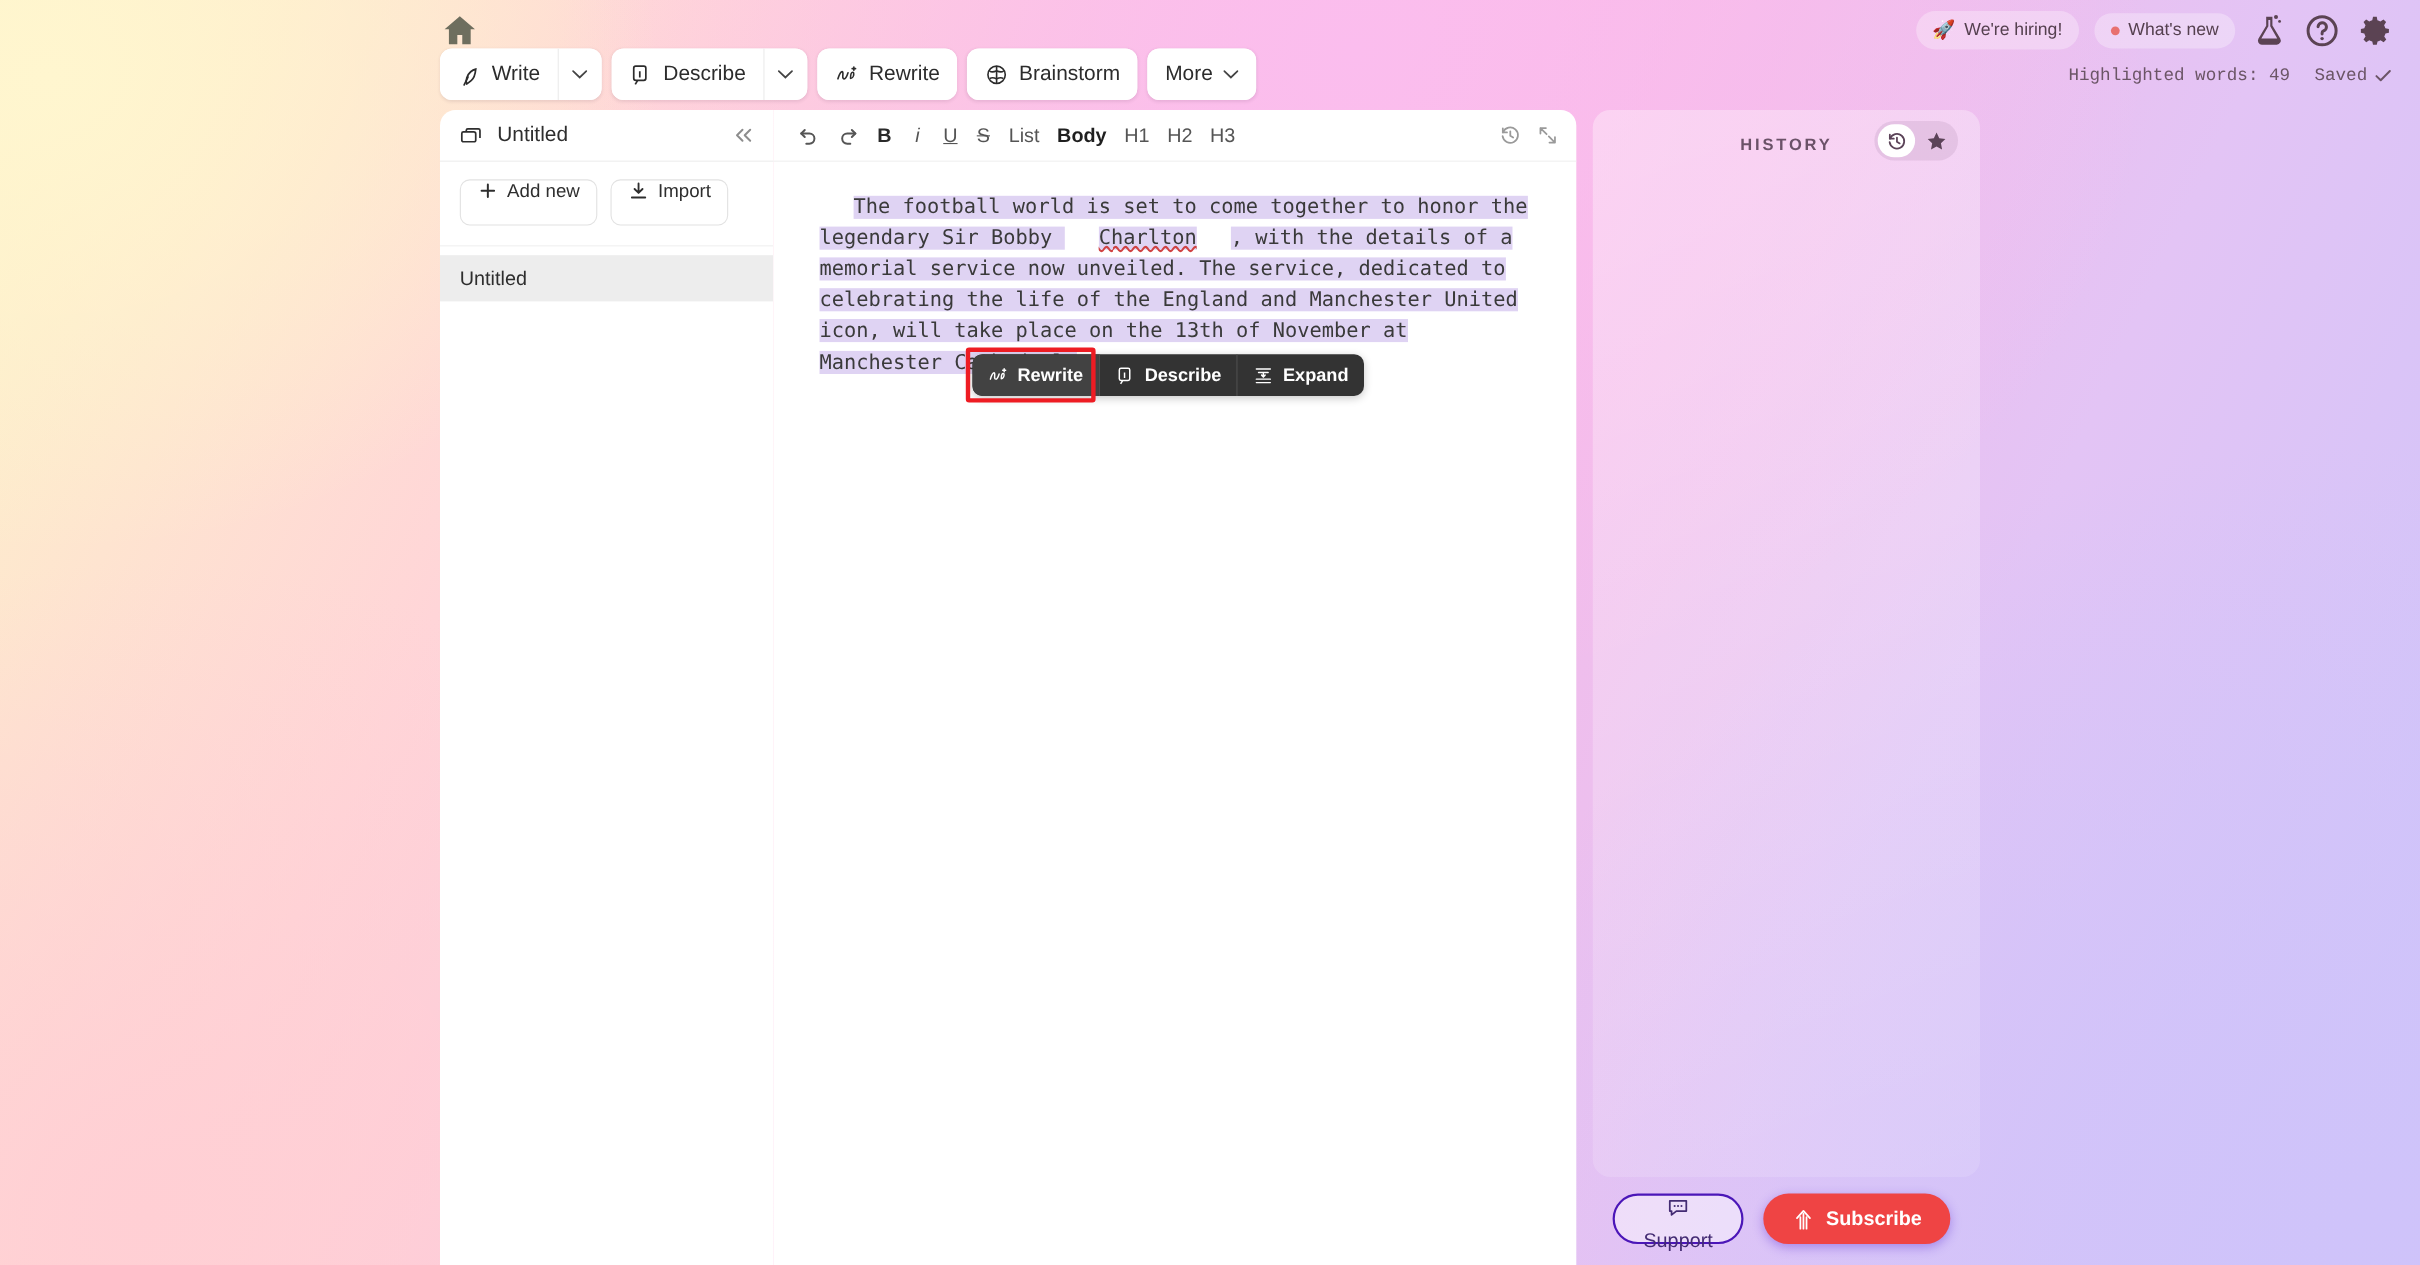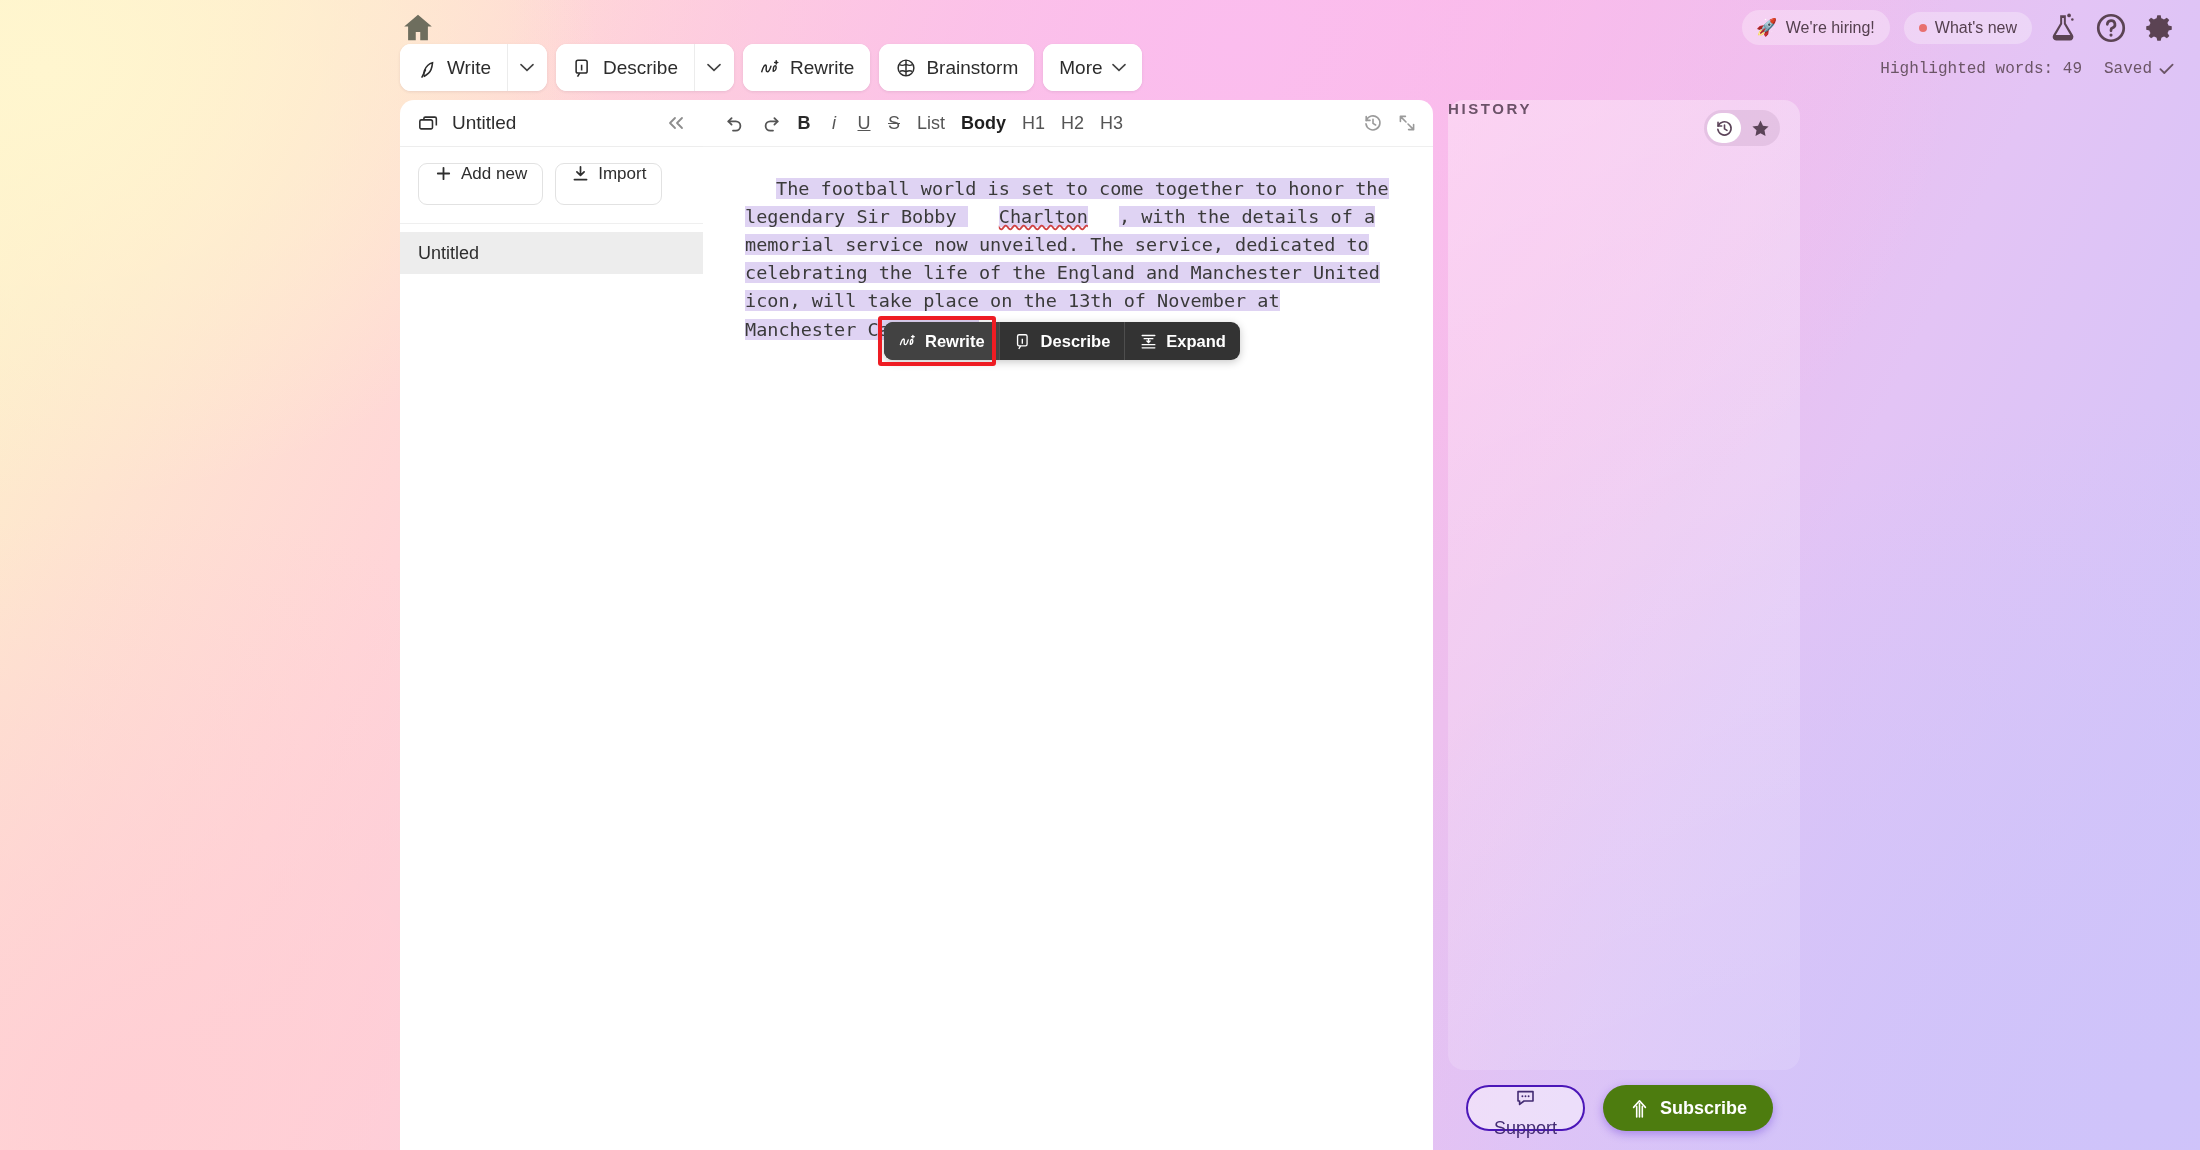--- a/index.html
+++ b/index.html
@@ -101,36 +101,36 @@
   .fab-btn + .fab-btn { border-left: 1px solid #4E4E4E; }
   .fab-ico { width: 19px; height: 19px; display: block; }
   .focus-ring { position: absolute; left: -6px; top: -6px; width: 118px; height: 50px;
     border: 4px solid #EE1C23; border-radius: 3px; pointer-events: none; }
 
   
   .history { position: absolute; left: 1448px; top: 100px; width: 352px; height: 970px;
     border-radius: 16px;
     background: linear-gradient(160deg, rgba(255,255,255,.34), rgba(255,255,255,.12));
   }
-  .hist-head { display: flex; align-items: center; gap: 0;
-    position: relative; padding-top: 0; }
+  .hist-head { display: flex; align-items: center; justify-content: center; gap: 0;
+    position: relative; padding-top: 23px; }
   .hist-title { font-size: 15px; letter-spacing: 2.6px; color: #6B5268; font-weight: bold; }
   .hist-toggle { position: absolute; right: 20px; top: 10px; display: flex;
     background: rgba(215,180,215,.55); border-radius: 999px; padding: 3px; gap: 2px; }
   .ht-opt { width: 34px; height: 30px; border-radius: 999px; display: flex; align-items: center;
     justify-content: center; color: #5B4358; cursor: pointer; }
   .ht-opt.on { background: #fff; }
   .ht-opt svg { width: 19px; height: 19px; display: block; }
 
   .bottom-btns { position: absolute; left: 1466px; top: 1085px; display: flex; gap: 18px; }
   .btn-outline { display: flex; align-items: center; gap: 10px; height: 46px; padding: 0 26px;
     border: 2px solid #4B16B8; border-radius: 999px; background: rgba(255,255,255,.45);
     color: #432B73; font-size: 18px; cursor: pointer; font-family: inherit; flex-direction: column; }
   .btn-solid { display: flex; align-items: center; gap: 10px; height: 46px; padding: 0 26px;
-    border: 0; border-radius: 999px; background: #4d7c0f; color: #fff; font-size: 18px;
+    border: 0; border-radius: 999px; background: #ef4444; color: #fff; font-size: 18px;
     font-weight: bold; cursor: pointer; font-family: inherit;
     box-shadow: 0 3px 10px rgba(71,19,207,.35); }
   .btn-ico { width: 21px; height: 21px; display: block; }
 </style>
 </head>
 <body>
 
 <div class="home-icon">
   <svg viewBox="0 0 24 24" fill="currentColor">
       <path d="M12 3.2 2.8 11h2.6v9.2h5.1v-5.6h3v5.6h5.1V11h2.6L12 3.2z"></path>

